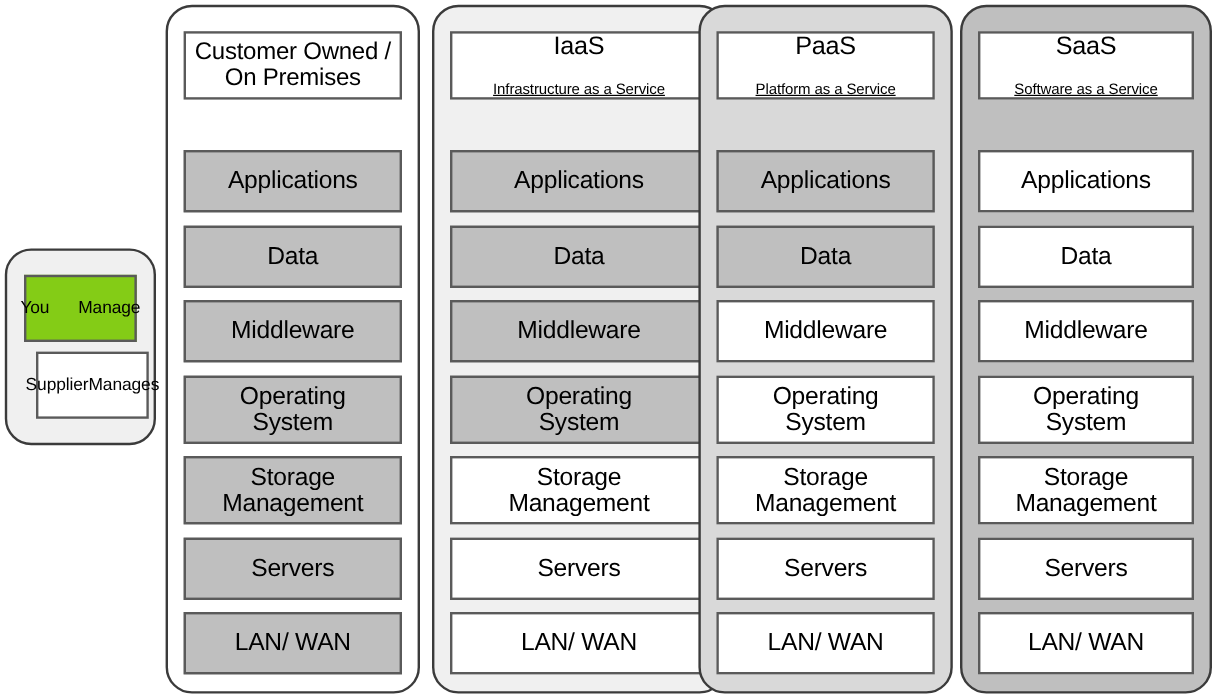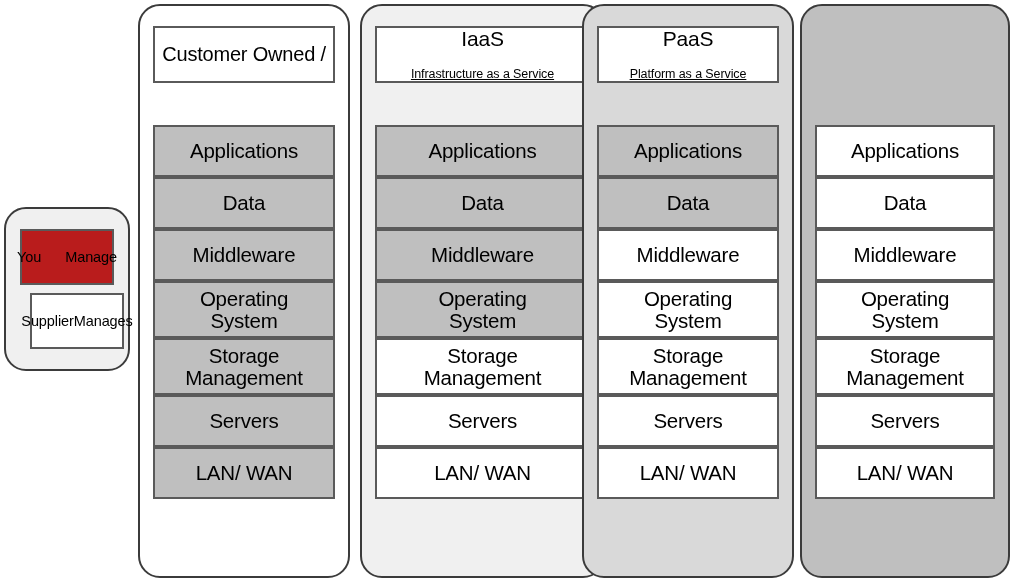--- a/index.html
+++ b/index.html
@@ -49,21 +49,21 @@
     border: 2px solid #5a5a5a;
     display: flex;
     align-items: center;
     justify-content: center;
     text-align: center;
     font-size: 14.5px;
     line-height: 1.12;
     letter-spacing: -0.1px;
   }
   .legend-box.managed {
-    background: #b91c1c;
+    background: #84cc16;
     gap: 24px;
   }
   .legend-box.supplied {
     background: #ffffff;
     margin-left: 20px;
   }
   .legend-box span {
     display: block;
   }
 
@@ -118,20 +118,21 @@
   }
 
   .layers {
     position: absolute;
     left: 13px;
     right: 13px;
     top: 119px;
     bottom: 14px;
     display: flex;
     flex-direction: column;
+    justify-content: space-between;
   }
   .layer {
     box-sizing: border-box;
     border: 2px solid #5a5a5a;
     display: flex;
     align-items: center;
     justify-content: center;
     text-align: center;
     font-size: 20.5px;
     line-height: 1.04;
@@ -159,20 +160,21 @@
       <div class="legend-box supplied">
         <span>Supplier</span>
         <span>Manages</span>
       </div>
     </div>
 
   <div id="columns-host">
       <div class="column col-0">
         <div class="col-header two-line">
           <div class="head-title">Customer Owned /</div>
+          <div class="head-title">On Premises</div>
         </div>
         <div class="layers">
           <div class="layer single fill-managed">
             <span class="layer-text">
               <span style="display: block;">Applications</span>
             </span>
           </div>
           <div class="layer single fill-managed">
             <span class="layer-text">
               <span style="display: block;">Data</span>
@@ -291,20 +293,24 @@
             </span>
           </div>
           <div class="layer single fill-supplied">
             <span class="layer-text">
               <span style="display: block;">LAN/ WAN</span>
             </span>
           </div>
         </div>
       </div>
       <div class="column col-3">
+        <div class="col-header">
+          <div class="head-title">SaaS</div>
+          <div class="head-sub">Software as a Service</div>
+        </div>
         <div class="layers">
           <div class="layer single fill-supplied">
             <span class="layer-text">
               <span style="display: block;">Applications</span>
             </span>
           </div>
           <div class="layer single fill-supplied">
             <span class="layer-text">
               <span style="display: block;">Data</span>
             </span>

